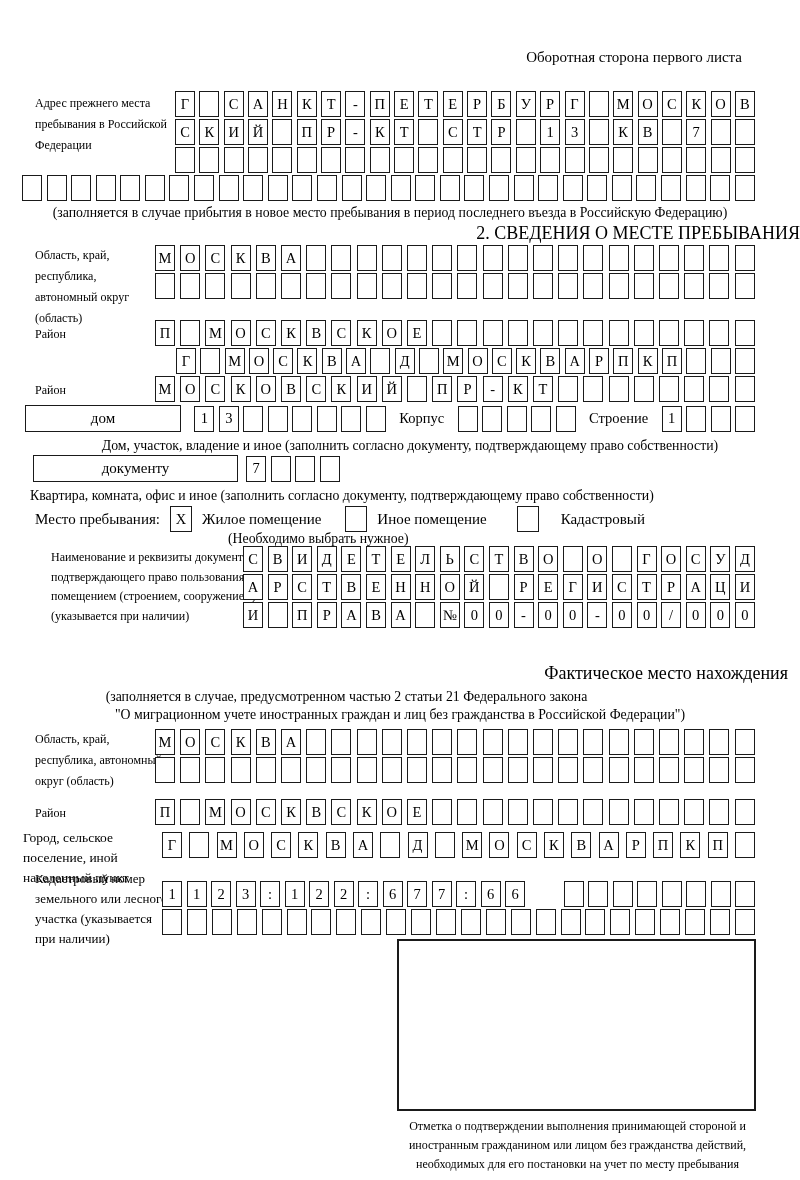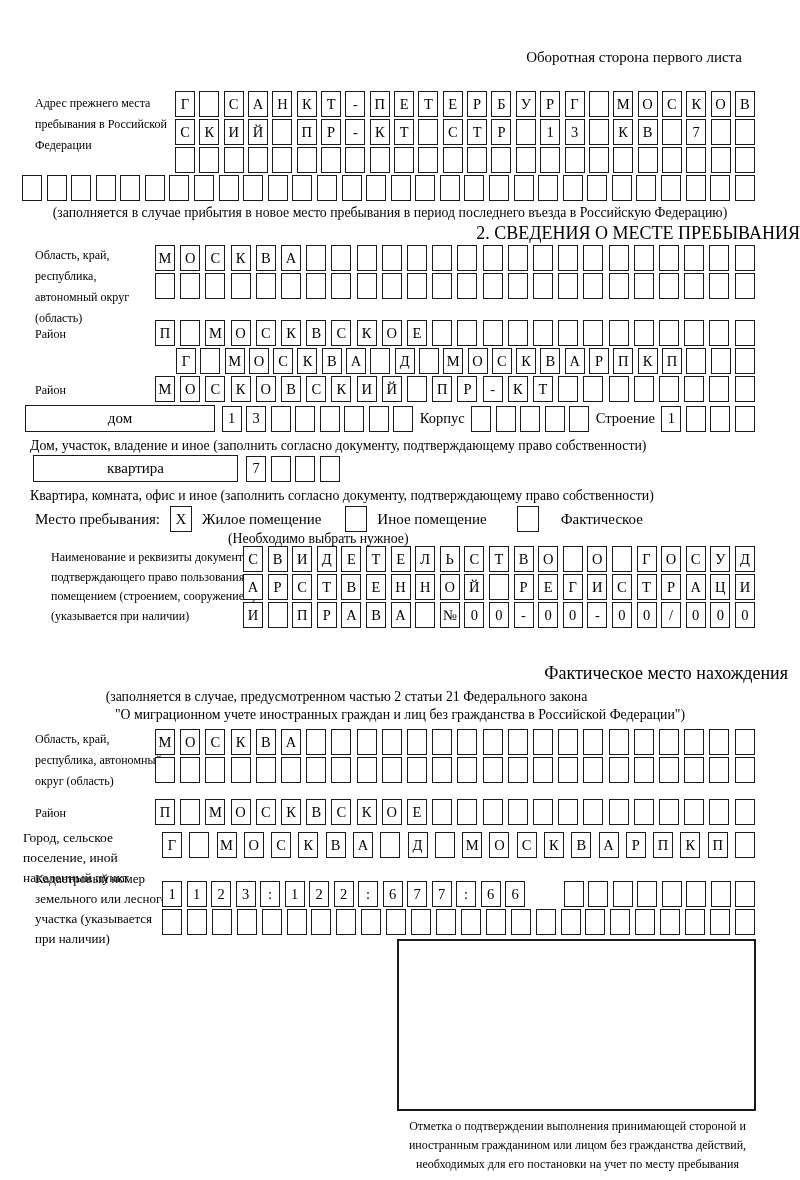--- a/index.html
+++ b/index.html
@@ -272,21 +272,21 @@
       <span class="cell"></span>
       <span class="cell"></span>
       <span class="cell"></span>
       <span class="cell"></span>
       <span class="cell"></span>
       <span class="cell"></span>
       <span class="cell"></span>
     </div>
 
   <div class="abs" style="top:374px; left:25px; width:730px; display:flex; align-items:center; justify-content:space-between;">
-    <div class="typebox" style="width:190px;">дом</div>
+    <div class="typebox" style="width:156px;">дом</div>
     <div class="cellrow-inline">
         <span class="cell">1</span>
         <span class="cell">3</span>
         <span class="cell"></span>
         <span class="cell"></span>
         <span class="cell"></span>
         <span class="cell"></span>
         <span class="cell"></span>
         <span class="cell"></span>
       </div>
@@ -299,41 +299,41 @@
         <span class="cell"></span>
       </div>
     <span>Строение</span>
     <div class="cellrow-inline">
         <span class="cell">1</span>
         <span class="cell"></span>
         <span class="cell"></span>
         <span class="cell"></span>
       </div>
   </div>
-  <div class="abs caption" style="top:406px; left:30px; width:760px;">Дом, участок, владение и иное (заполнить согласно документу, подтверждающему право собственности)</div>
+  <div class="abs caption" style="top:406px; left:30px; width:760px;text-align:center;">Дом, участок, владение и иное (заполнить согласно документу, подтверждающему право собственности)</div>
 
   <div class="abs" style="top:424px; left:33px; display:flex; align-items:center;">
-    <div class="typebox" style="width:205px;">квартира</div>
+    <div class="typebox" style="width:205px;">документу</div>
     <div class="cellrow-inline" style="margin-left:8px;">
         <span class="cell">7</span>
         <span class="cell"></span>
         <span class="cell"></span>
         <span class="cell"></span>
       </div>
   </div>
   <div class="abs caption" style="top:456px; left:30px; width:760px;">Квартира, комната, офис и иное (заполнить согласно документу, подтверждающему право собственности)</div>
 
   <div class="abs" style="top:475px; left:35px; display:flex; align-items:center; font-size:15px;">
     <span>Место пребывания:</span>
     <span class="cell" style="margin-left:10px; width:22px;">X</span>
     <span style="margin-left:10px;">Жилое помещение</span>
     <span class="cell" style="margin-left:24px; width:22px;"></span>
     <span style="margin-left:10px;">Иное помещение</span>
     <span class="cell" style="margin-left:30px; width:22px;"></span>
-    <span style="margin-left:22px;">Фактическое</span>
+    <span style="margin-left:22px;">Кадастровый</span>
   </div>
   <div class="abs caption" style="top:499px; left:228px;">(Необходимо выбрать нужное)</div>
 
   <div class="abs lbl" style="top:517px; left:51px; width:208px; line-height:19.5px;font-family:Liberation Serif, serif;">Наименование и реквизиты документа, подтверждающего право пользования помещением (строением, сооружением) (указывается при наличии)</div>
   <div class="abs cellrow" style="top:515px; left:243px; width:512px;">
       <span class="cell">С</span>
       <span class="cell">В</span>
       <span class="cell">И</span>
       <span class="cell">Д</span>
       <span class="cell">Е</span>

